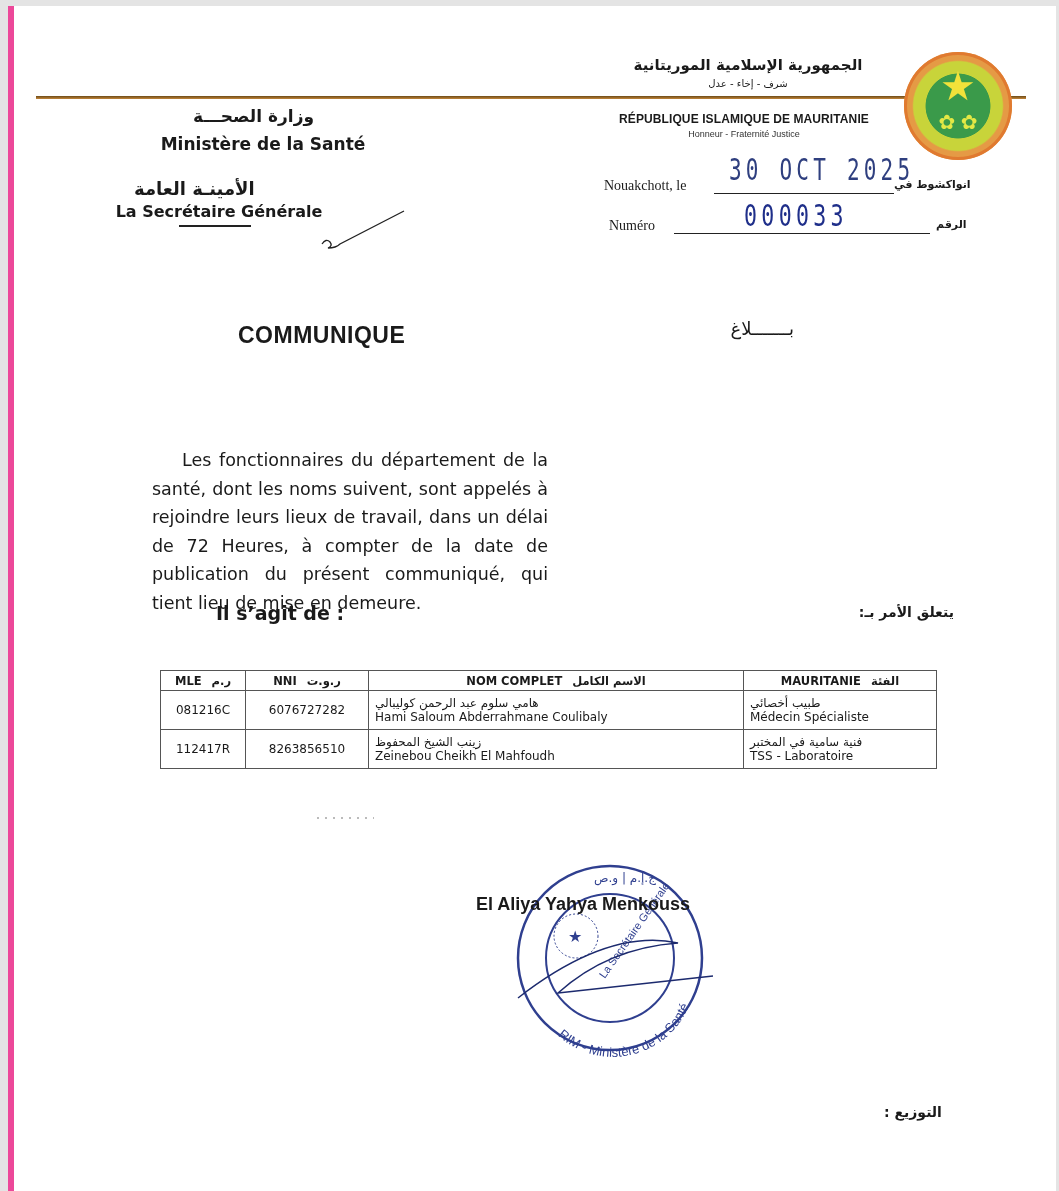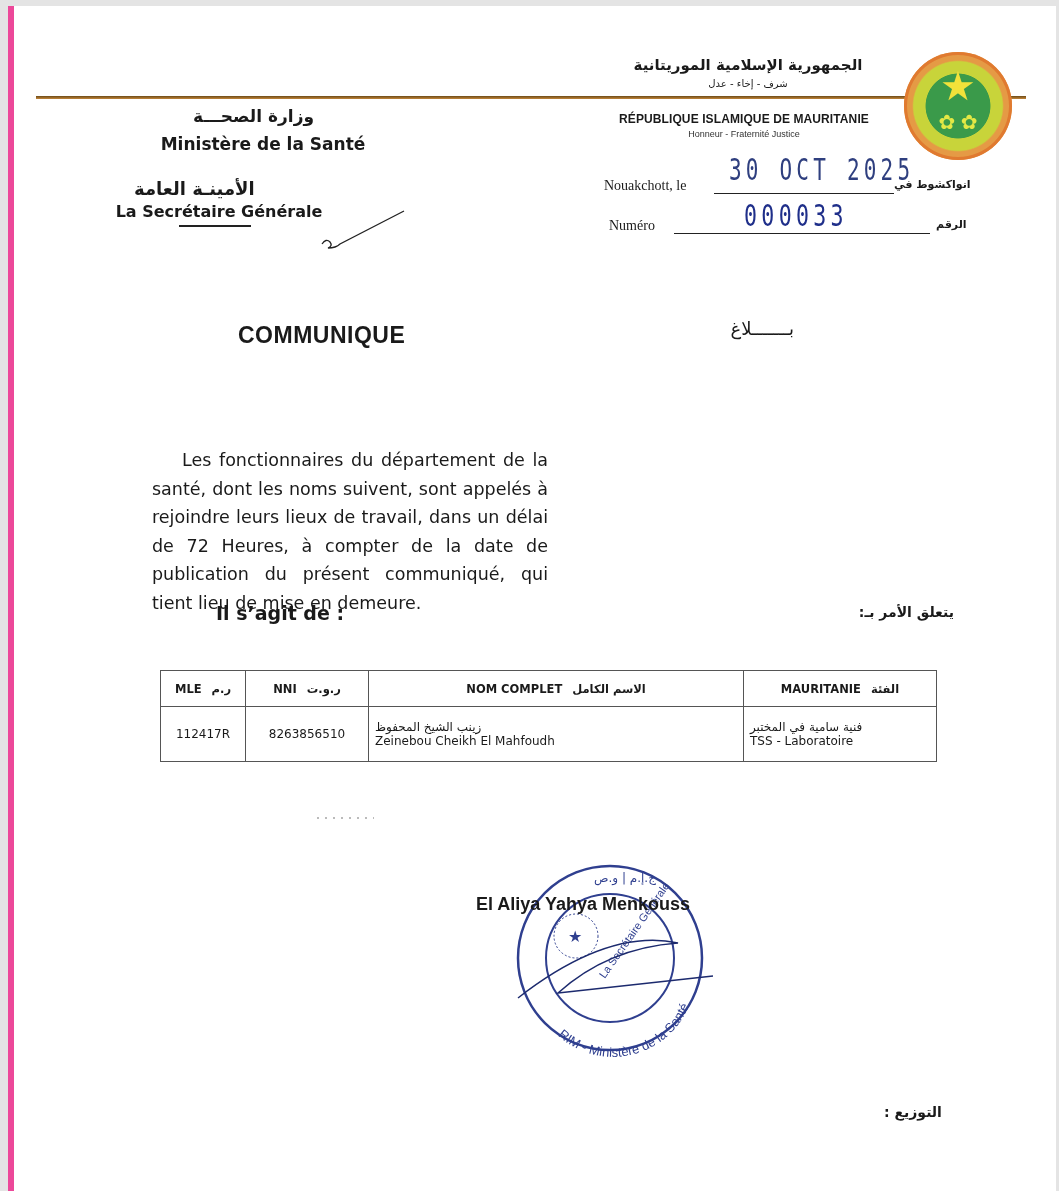--- a/index.html
+++ b/index.html
@@ -46,21 +46,21 @@
     .title-fr { left:224px; top:316px; font-size:23px; font-weight:bold; letter-spacing:0.5px; }
     .title-ar { left:640px; top:312px; width:140px; text-align:right; font-size:18px; }
     
     .body-fr { left:138px; top:440px; width:396px; font-size:17.5px; line-height:28.5px; text-align:justify; font-family:"DejaVu Sans", sans-serif; }
     .body-fr .indent { display:inline-block; width:30px; }
     .subtitle-fr { left:202px; top:596px; font-size:19px; font-weight:bold; font-family:"DejaVu Sans", sans-serif; }
     .body-ar { left:568px; top:440px; width:372px; font-size:17px; line-height:34px; text-align:justify; }
     .subtitle-ar { left:760px; top:598px; width:180px; text-align:right; font-size:14px; font-weight:bold; }
     
     table.agents { position:absolute; left:146px; top:664px; width:777px; border-collapse:collapse; font-size:12px; font-family:"DejaVu Sans", sans-serif; }
-    table.agents th, table.agents td { border:1px solid #555; padding:8px 6px;margin-left:16px; }
+    table.agents th, table.agents td { border:1px solid #555; padding:0 6px;margin-left:16px; }
     table.agents th { font-weight:bold; height:19px; font-size:11.5px; }
     table.agents td { height:38px; }
     .c-mle { width:72px; text-align:center; }
     .c-nni { width:110px; text-align:center; }
     .c-cat { width:180px; }
     .cell-ar { direction:rtl; text-align:left; display:block; font-size:12px; }
     .cell-fr { display:block; font-size:12px; }
     .th-inner { display:flex; justify-content:center; gap:10px; }
     
     .signatory { left:462px; top:888px; font-size:18px; font-weight:bold; z-index:2; }
@@ -140,20 +140,32 @@
         <th class="c-cat">
             <span class="th-inner">
               <span>MAURITANIE</span>
               <span class="ar">الفئة</span>
             </span>
           </th>
       </tr>
     </thead>
     <tbody>
       <tr>
+        <td class="c-mle">081216C</td>
+        <td class="c-nni">6076727282</td>
+        <td>
+          <span class="cell-ar ar">هامي سلوم عبد الرحمن كوليبالي</span>
+          <span class="cell-fr">Hami Saloum Abderrahmane Coulibaly</span>
+        </td>
+        <td class="c-cat">
+          <span class="cell-ar ar">طبيب أخصائي</span>
+          <span class="cell-fr">Médecin Spécialiste</span>
+        </td>
+      </tr>
+      <tr>
         <td class="c-mle">112417R</td>
         <td class="c-nni">8263856510</td>
         <td>
           <span class="cell-ar ar">زينب الشيخ المحفوظ</span>
           <span class="cell-fr">Zeinebou Cheikh El Mahfoudh</span>
         </td>
         <td class="c-cat">
           <span class="cell-ar ar">فنية سامية في المختبر</span>
           <span class="cell-fr">TSS - Laboratoire</span>
         </td>

